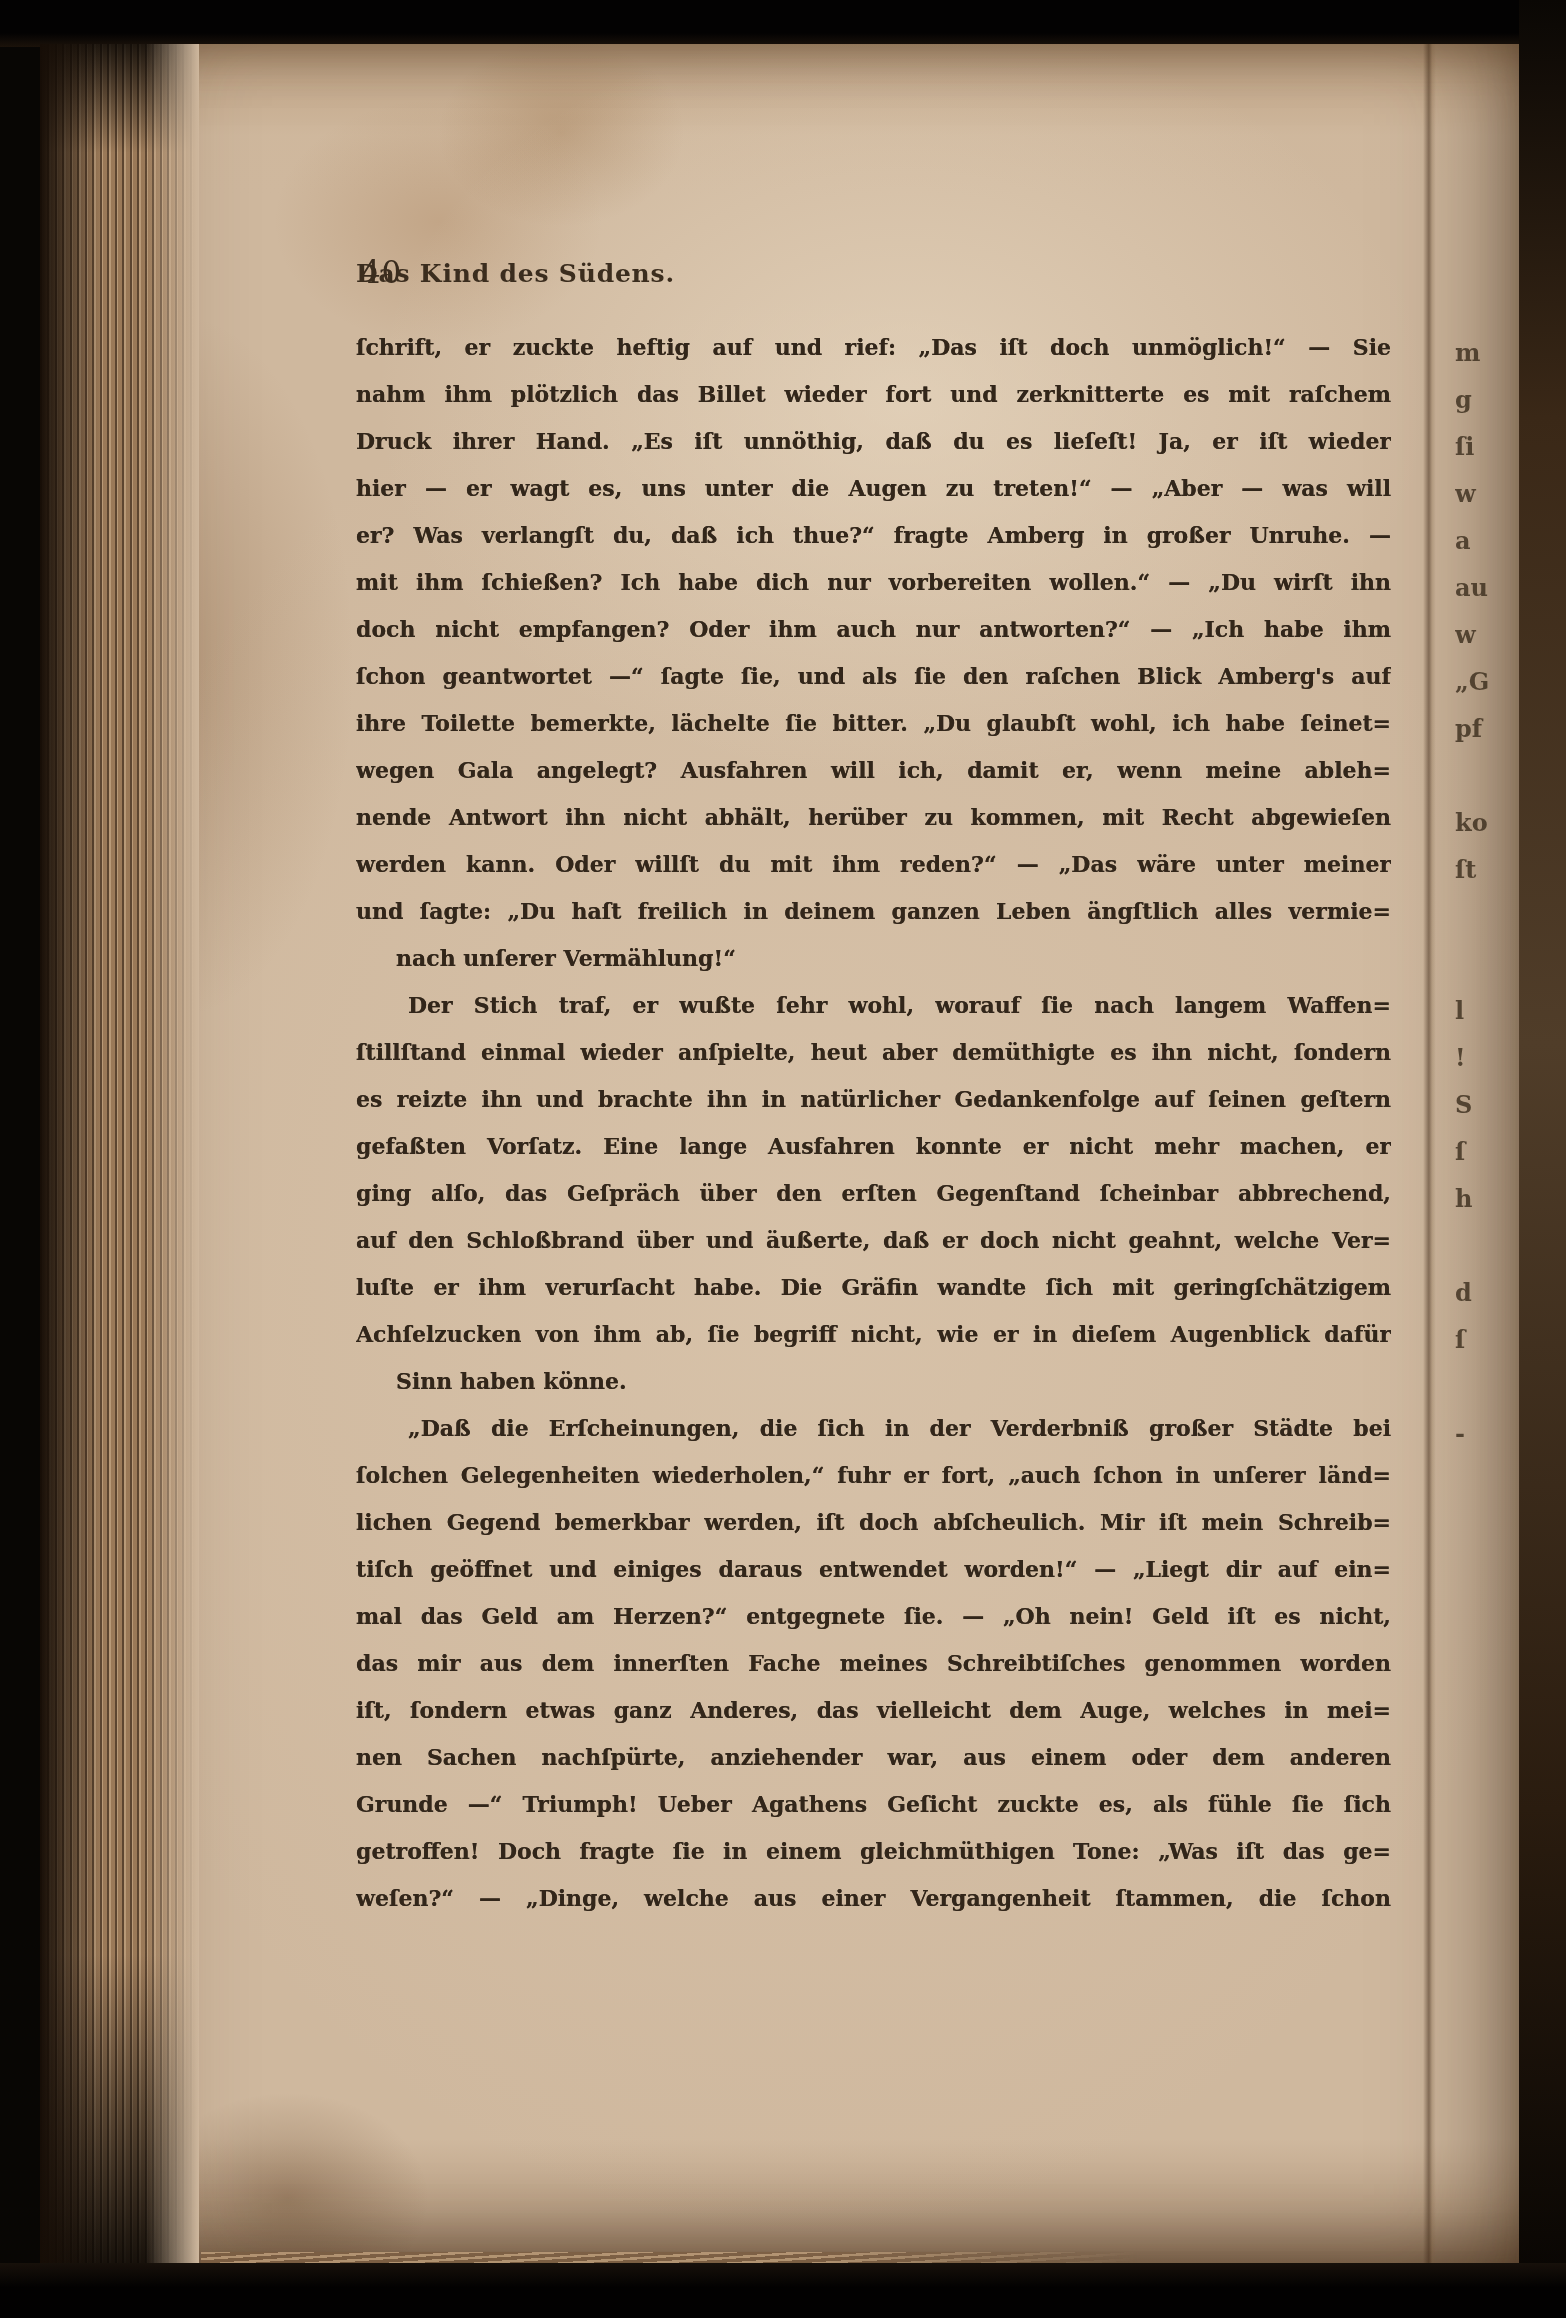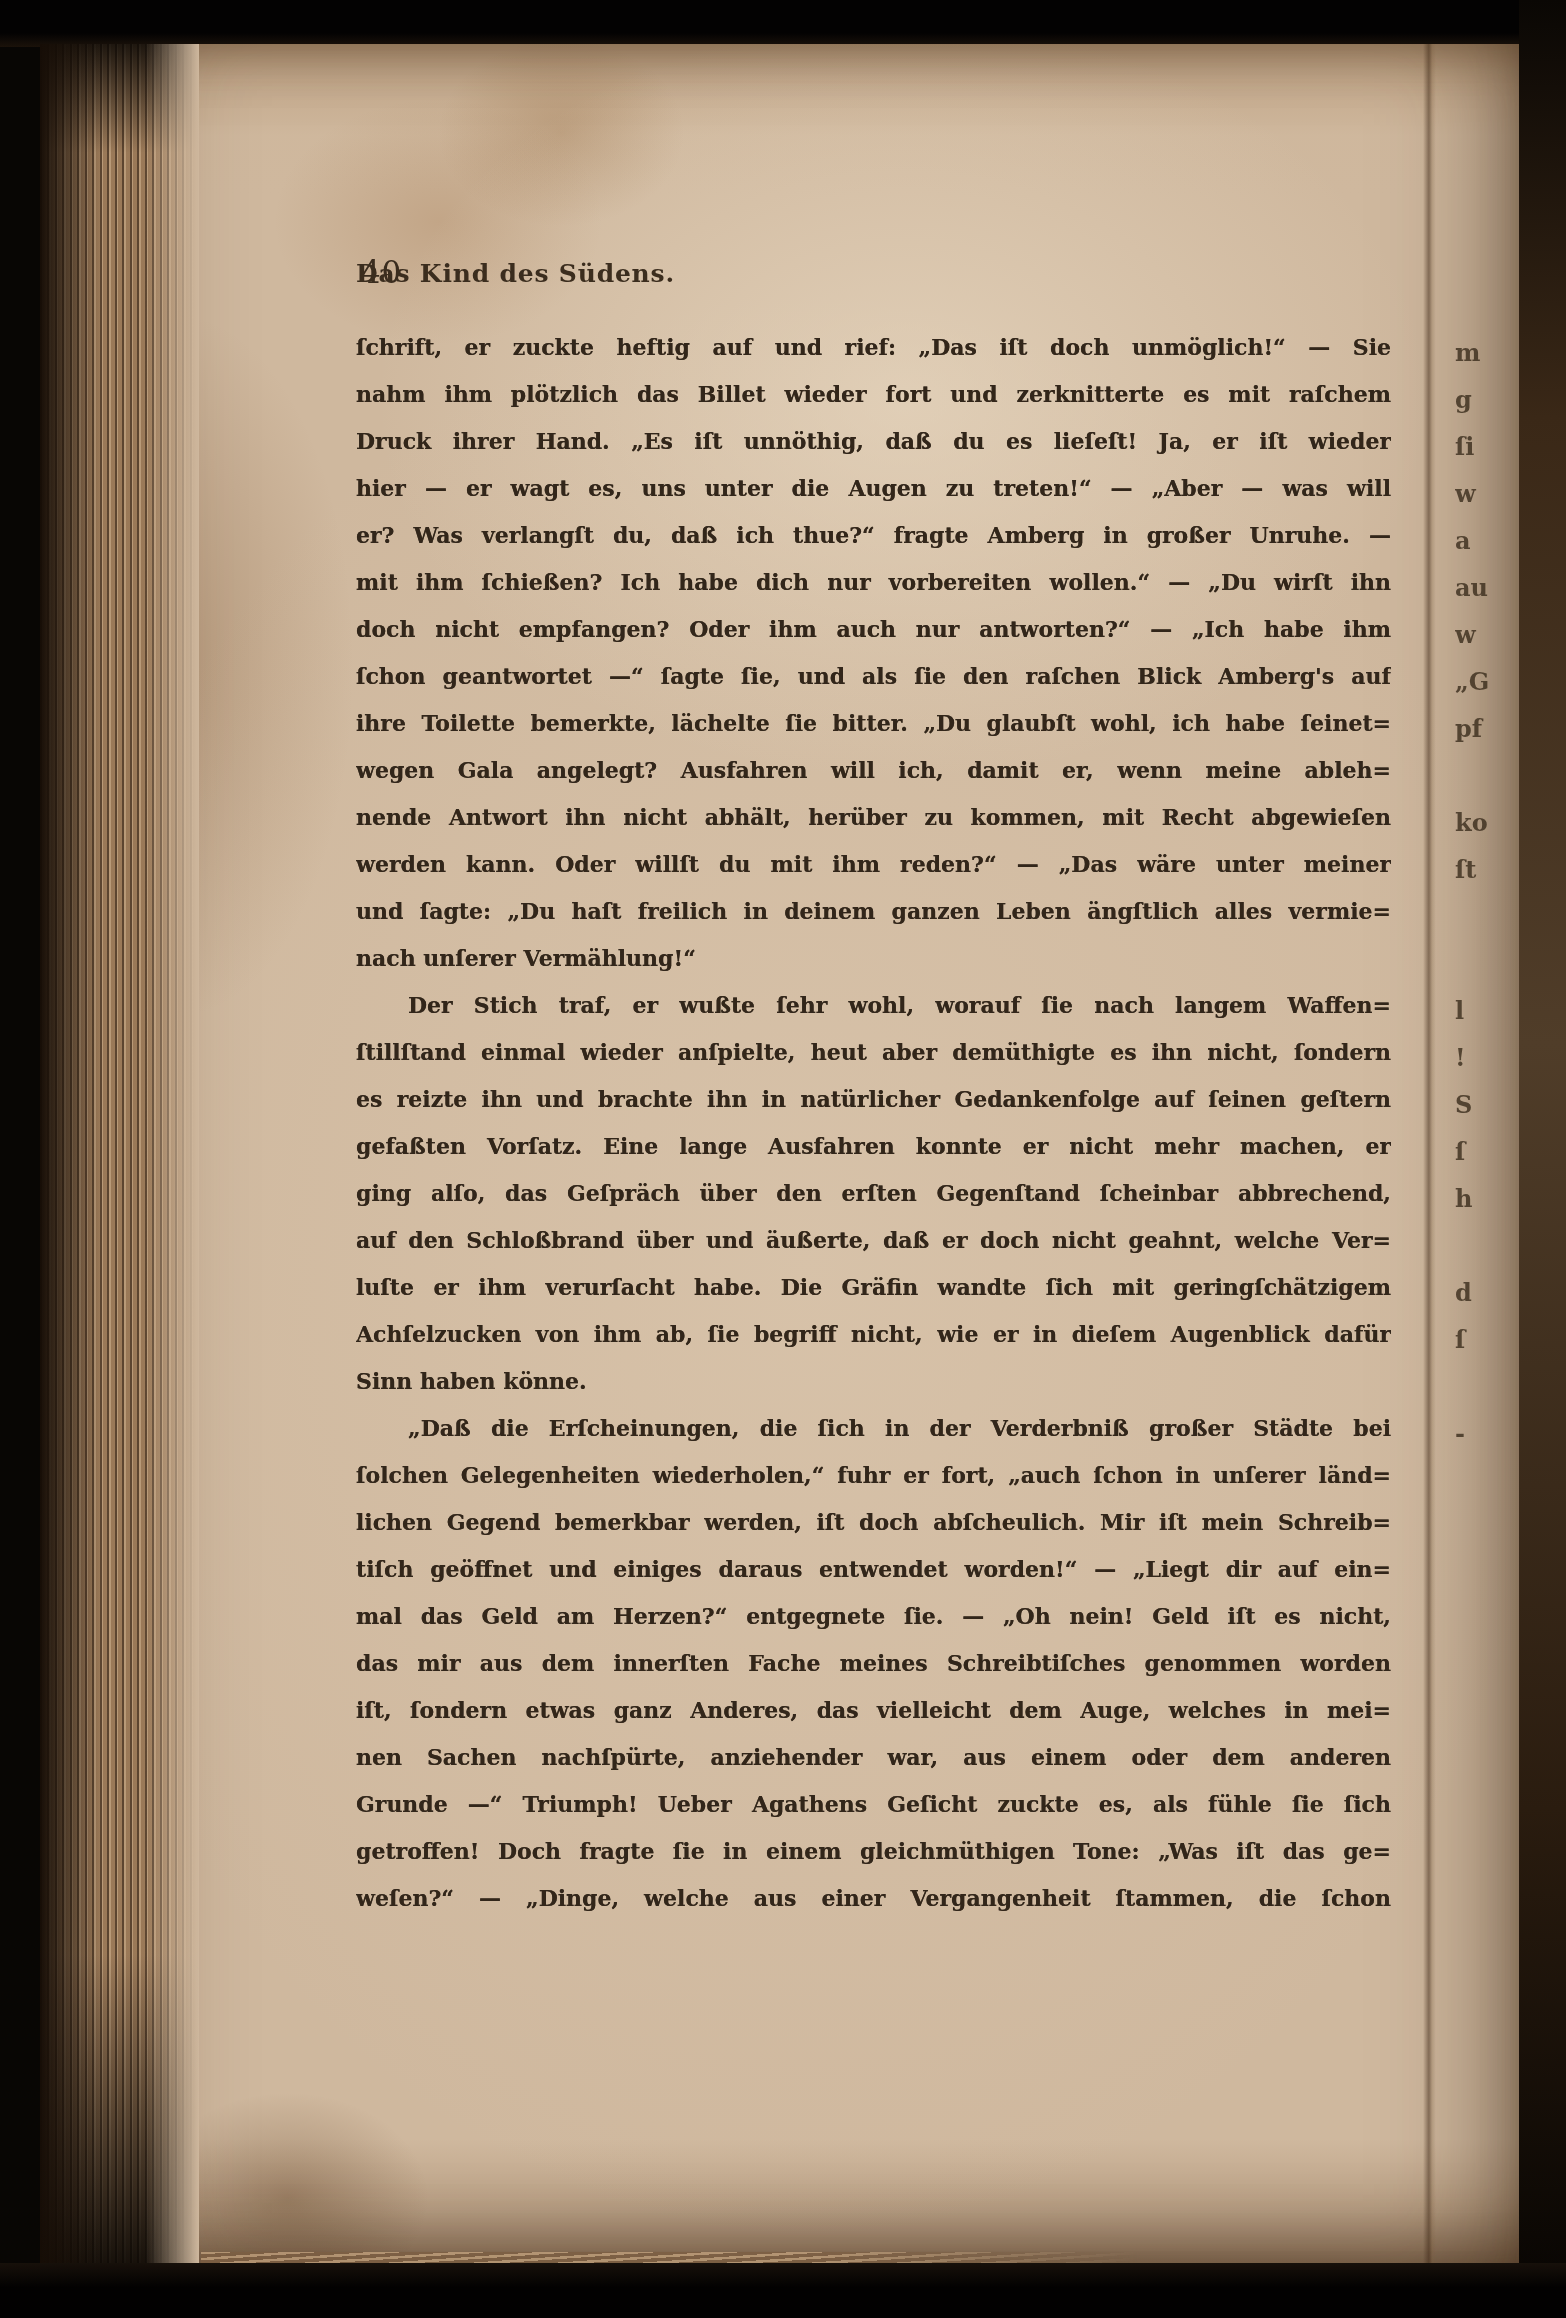--- a/index.html
+++ b/index.html
@@ -77,21 +77,21 @@
   }
   .textblock{
     position:absolute;left:205px;top:280px;width:1035px;
     font-size:22px;font-weight:bold;color:#32261a;
     text-shadow:0 0 0.5px rgba(46,35,24,.75);
   }
   .line{
     height:47px;line-height:47px;white-space:nowrap;overflow:hidden;
     text-align:justify;text-align-last:justify;
   }
-  .line.short{text-align-last:left;}
+  .line.short{text-align-last:left;margin-left:40px;}
   .line.indent{padding-left:52px;}
   
   .fragments{
     position:absolute;left:1304px;top:285px;width:59px;
     font-size:24px;font-weight:bold;color:rgba(58,44,28,.8);
   }
   .frag{height:47px;line-height:47px;white-space:nowrap;overflow:hidden;}
 </style>
 </head>
 <body>

